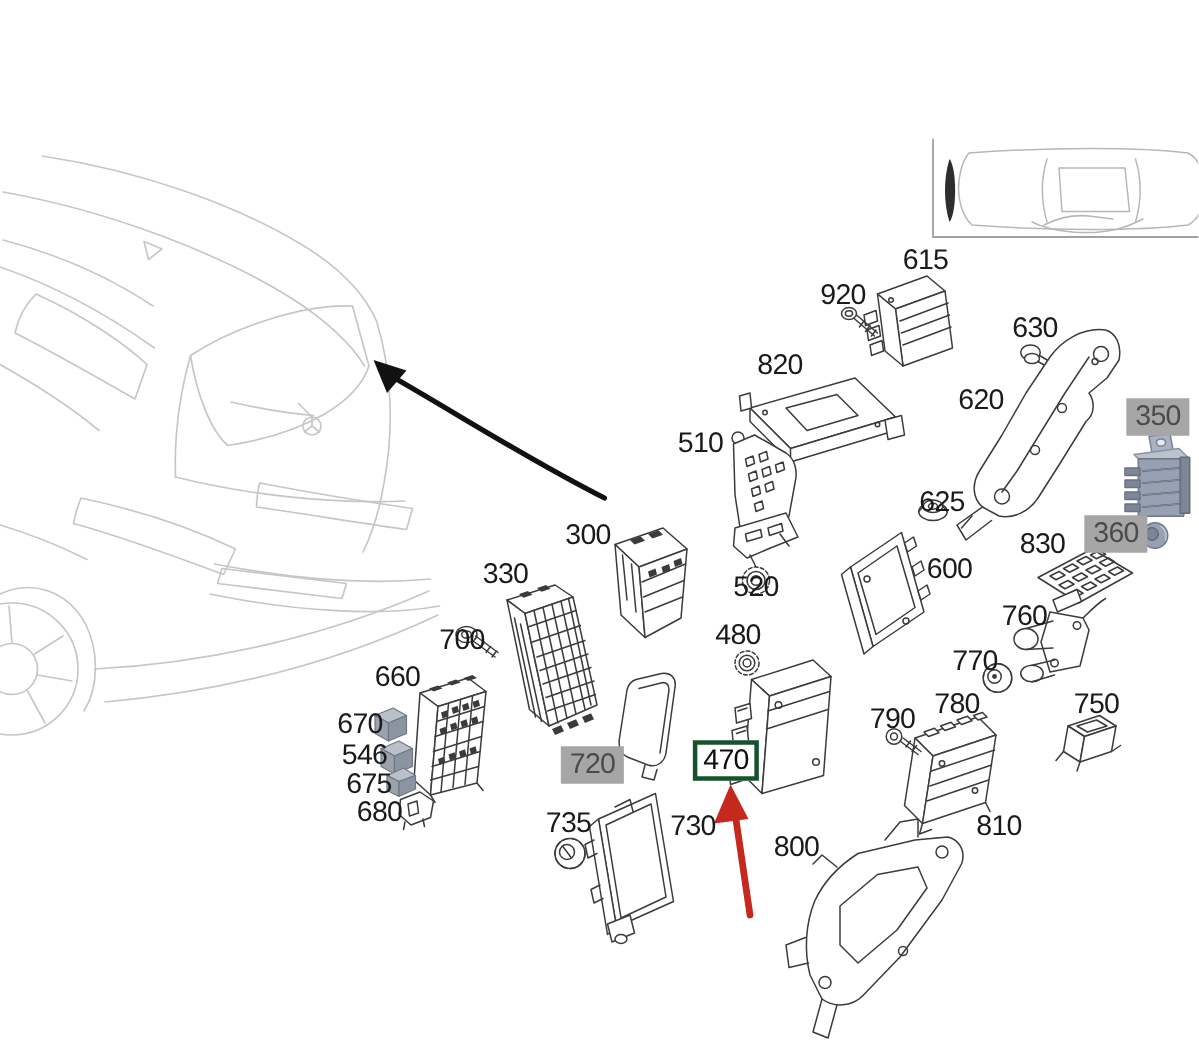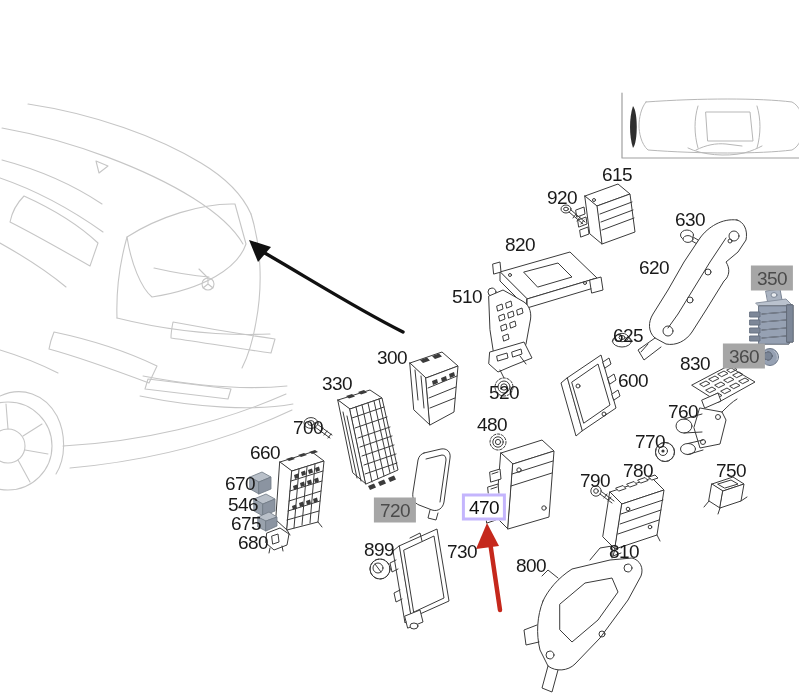--- a/index.html
+++ b/index.html
@@ -7,21 +7,21 @@
     position:relative;width:799px;height:700px;background:#ffffff;overflow:hidden;
     font-family:"Liberation Sans", sans-serif;
   }
   .stage svg{position:absolute;left:0;top:0;}
   .lbl{
     position:absolute;transform:translate(-50%,-50%);
     font-size:19px;line-height:1;letter-spacing:-0.5px;color:#1a1a1a;
     white-space:nowrap;user-select:none;cursor:pointer;
   }
   .lbl.gray{background:#a6a6a6;color:#4b4b4b;padding:3px 6px;}
-  .lbl.red{border:3px solid #c4b5fd;background:#ffffff;color:#0d0d0d;padding:1px 4px;}
+  .lbl.red{border:3px solid #14532d;background:#ffffff;color:#0d0d0d;padding:1px 4px;}
 </style>
 </head>
 <body>
 
 <div class="stage">
 
 <svg width="799" height="700" viewBox="0 0 799 700">
 
   <g stroke="#c6c6c6" fill="none" stroke-width="1.1" stroke-linecap="round" stroke-linejoin="round">
     <path d="M 28,104 C 95,114 158,137 201,163 C 226,178 243,196 251,214"></path>
@@ -370,18 +370,18 @@
   <div class="lbl" style="left:265px;top:452px">660</div>
   <div class="lbl" style="left:638px;top:470px">780</div>
   <div class="lbl" style="left:731px;top:470px">750</div>
   <div class="lbl" style="left:595px;top:480px">790</div>
   <div class="lbl" style="left:240px;top:483px">670</div>
   <div class="lbl" style="left:243px;top:504px">546</div>
   <div class="lbl gray" style="left:395px;top:510px">720</div>
   <div class="lbl red" style="left:484px;top:507px">470</div>
   <div class="lbl" style="left:246px;top:523px">675</div>
   <div class="lbl" style="left:253px;top:542px">680</div>
-  <div class="lbl" style="left:379px;top:549px">899</div>
+  <div class="lbl" style="left:379px;top:549px">735</div>
   <div class="lbl" style="left:462px;top:551px">730</div>
-  <div class="lbl" style="left:624px;top:551px">810</div>
+  <div class="lbl" style="left:666px;top:551px">810</div>
   <div class="lbl" style="left:531px;top:565px">800</div>
 
 </div>
 
 </body></html>

